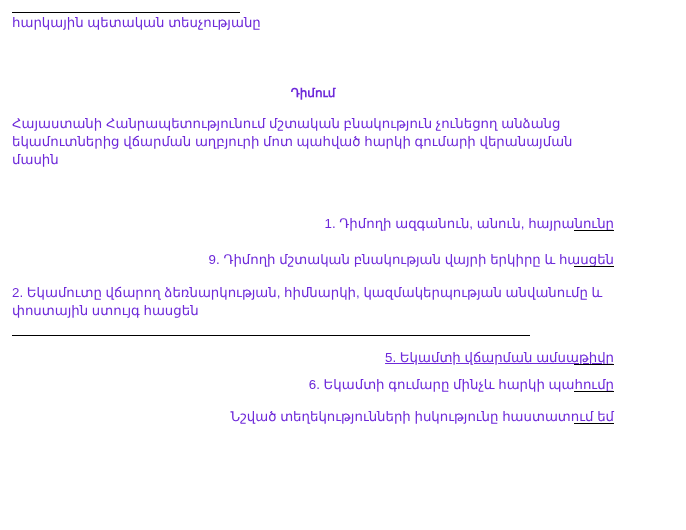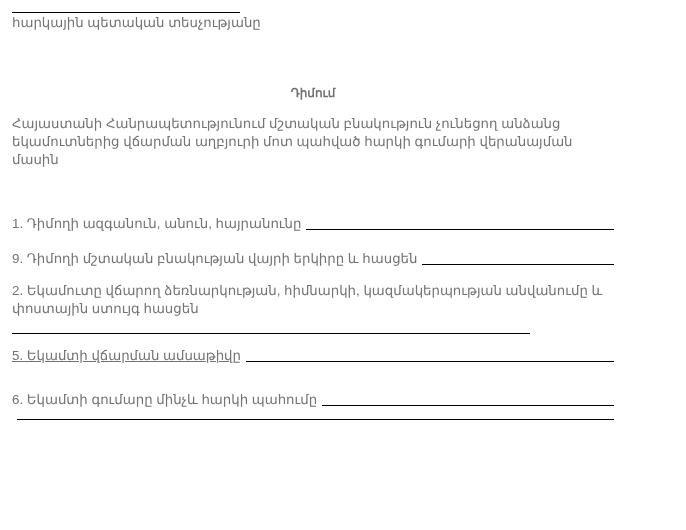--- a/index.html
+++ b/index.html
@@ -6,21 +6,21 @@
     margin: 0;
     padding: 0;
     background: #ffffff;
   }
   .page {
     position: relative;
     width: 640px;
     height: 530px;
     box-sizing: border-box;
     background: #ffffff;
-    color: #737373;
+    color: #6d28d9;
     font-family: "Liberation Sans", sans-serif;
     font-size: 13.3px;
     line-height: 18px;
     padding: 12px 26px 0 12px;
     overflow: hidden;
   }
   .addressee-fill {
     width: 228px;
     height: 0;
     border-top: 1.4px solid #000;
@@ -33,20 +33,21 @@
     text-align: center;
     font-weight: bold;
     font-size: 12px;
   }
   .subject {
     margin-top: 13px;
   }
   .row {
     display: flex;
     align-items: flex-end;
+    flex-direction: column;
   }
   .fill {
     flex: 1;
     border-bottom: 1px solid #000;
     margin-left: 5px;
     transform: translateY(-3px);
     min-width: 40px;
   }
   .item-1 { margin-top: 46px; }
   .item-2 { margin-top: 17px; }
@@ -65,21 +66,21 @@
   }
   .item-4 { margin-top: 14px; }
   .fill-inline {
     display: inline-block;
     width: 518px;
     height: 0.9em;
     border-bottom: 1px solid #000;
     vertical-align: -3px;
   }
   .item-5 { margin-top: 11px; text-decoration: underline; }
-  .item-6 { margin-top: 26px; }
+  .item-6 { margin-top: 8px; }
   .item-7 { margin-top: 15px; }
   .confirmation-row { margin-top: 13px; }
 </style>
 </head>
 <body>
 
 <div class="page">
 
   <div>
     <div class="addressee-fill"></div>
@@ -111,16 +112,17 @@
     <span class="fill"></span>
   </div>
 
   <div class="row item-6">
     <span>6. Եկամտի գումարը մինչև հարկի պահումը</span>
     <span class="fill"></span>
   </div>
 
 
   <div class="row confirmation-row">
+    <span>Նշված տեղեկությունների իսկությունը հաստատում եմ</span>
     <span class="fill"></span>
   </div>
 
 </div>
 
 </body></html>

